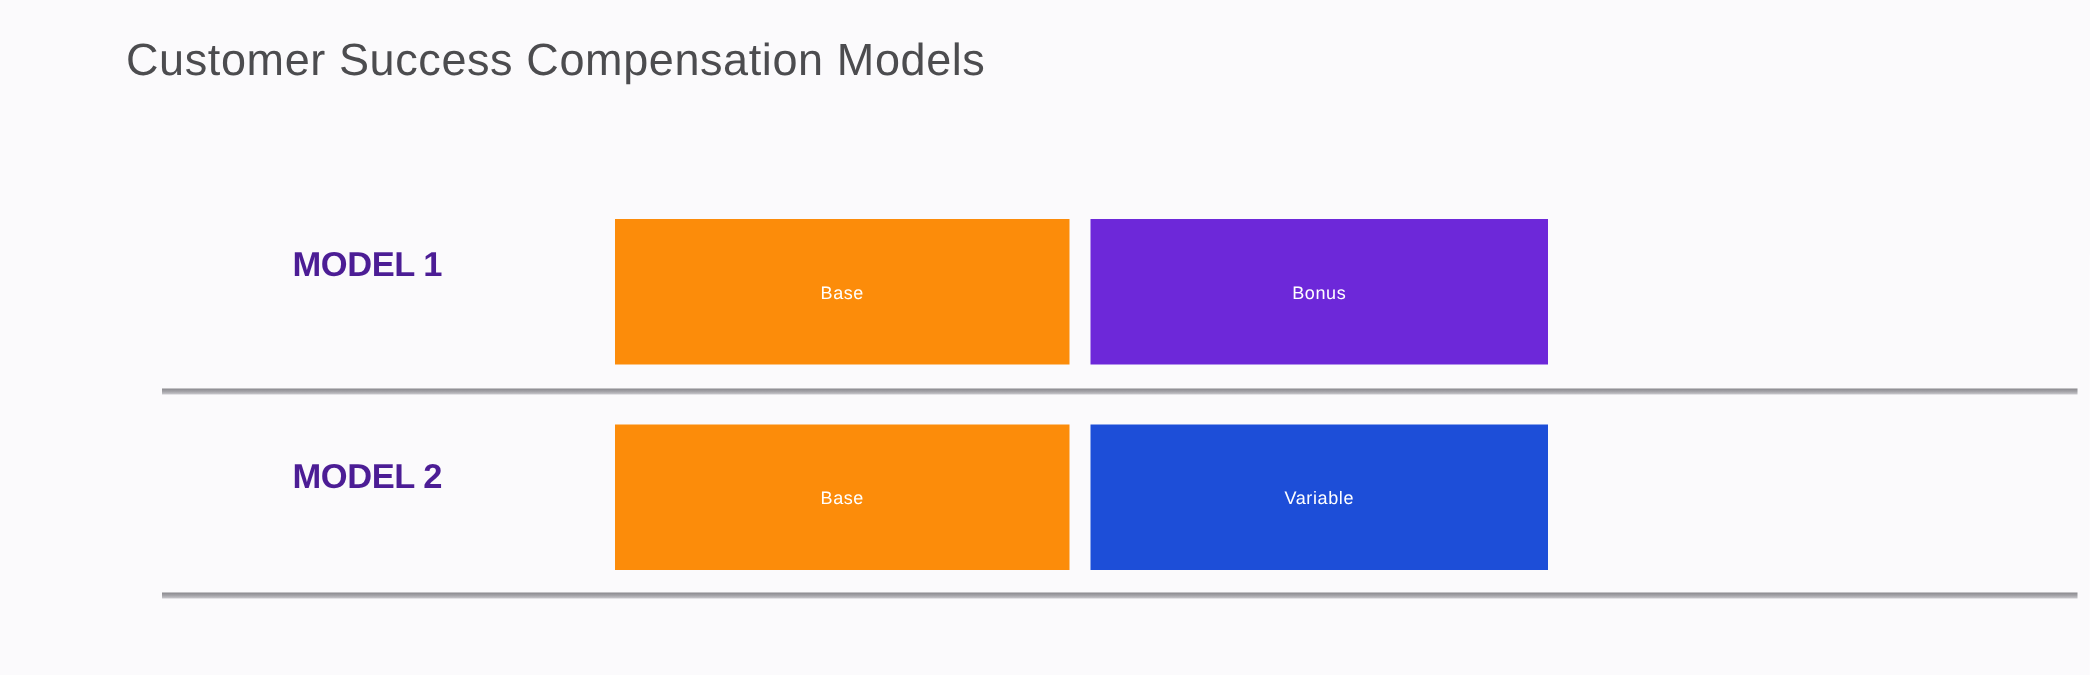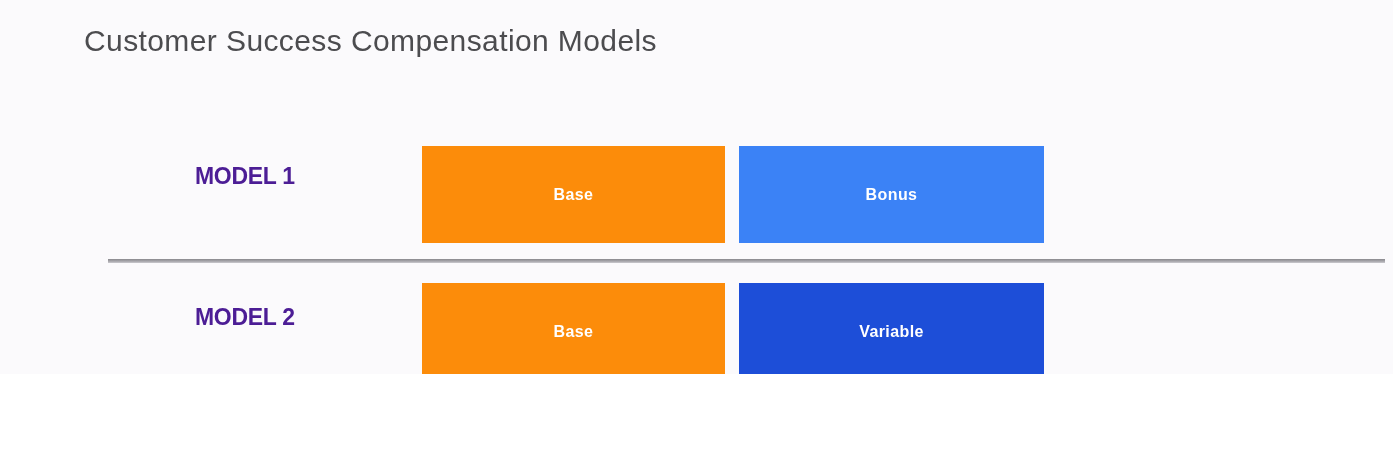--- a/index.html
+++ b/index.html
@@ -5,21 +5,21 @@
   html, body {
     margin: 0;
     padding: 0;
   }
   body {
     font-family: "Liberation Sans", sans-serif;
   }
   .slide {
     position: relative;
     width: 1393px;
-    height: 374px;
+    height: 450px;
     background: #FBFAFC;
     overflow: hidden;
   }
   .title {
     position: absolute;
     left: 84px;
     top: 24px;
     font-size: 30px;
     font-weight: 400;
     color: #4C4C4F;
@@ -38,24 +38,23 @@
   }
   .model-label.row1 { top: 163px; }
   .model-label.row2 { top: 304px; }
   .segment {
     position: absolute;
     height: 97px;
     display: flex;
     align-items: center;
     justify-content: center;
     color: #FFFFFF;
-    font-size: 16px;
-    font-weight: 700;
+    font-size: 12px;
+    font-weight: 400;
     letter-spacing: 0.4px;
-    margin-left: 12px;
   }
   .seg-left  { left: 410px; width: 303px; }
   .seg-right { left: 727px; width: 305px; }
   .row1-y { top: 146px; }
   .row2-y { top: 283px; }
   .divider {
     position: absolute;
     left: 108px;
     width: 1277px;
     height: 4px;
@@ -68,21 +67,21 @@
 <body>
 
 <div class="slide">
 
   <div class="title">Customer Success Compensation Models</div>
 
   <div class="model-label row1">MODEL 1</div>
 
   <div class="segment seg-left row1-y" style="background-color: rgb(252, 140, 10);">Base</div>
 
-  <div class="segment seg-right row1-y" style="background-color: #3b82f6;">Bonus</div>
+  <div class="segment seg-right row1-y" style="background-color: #6d28d9;">Bonus</div>
 
   <div class="divider d1"></div>
 
   <div class="model-label row2">MODEL 2</div>
 
   <div class="segment seg-left row2-y" style="background-color: rgb(252, 140, 10);">Base</div>
 
   <div class="segment seg-right row2-y" style="background-color: #1d4ed8;">Variable</div>
 
   <div class="divider d2"></div>

